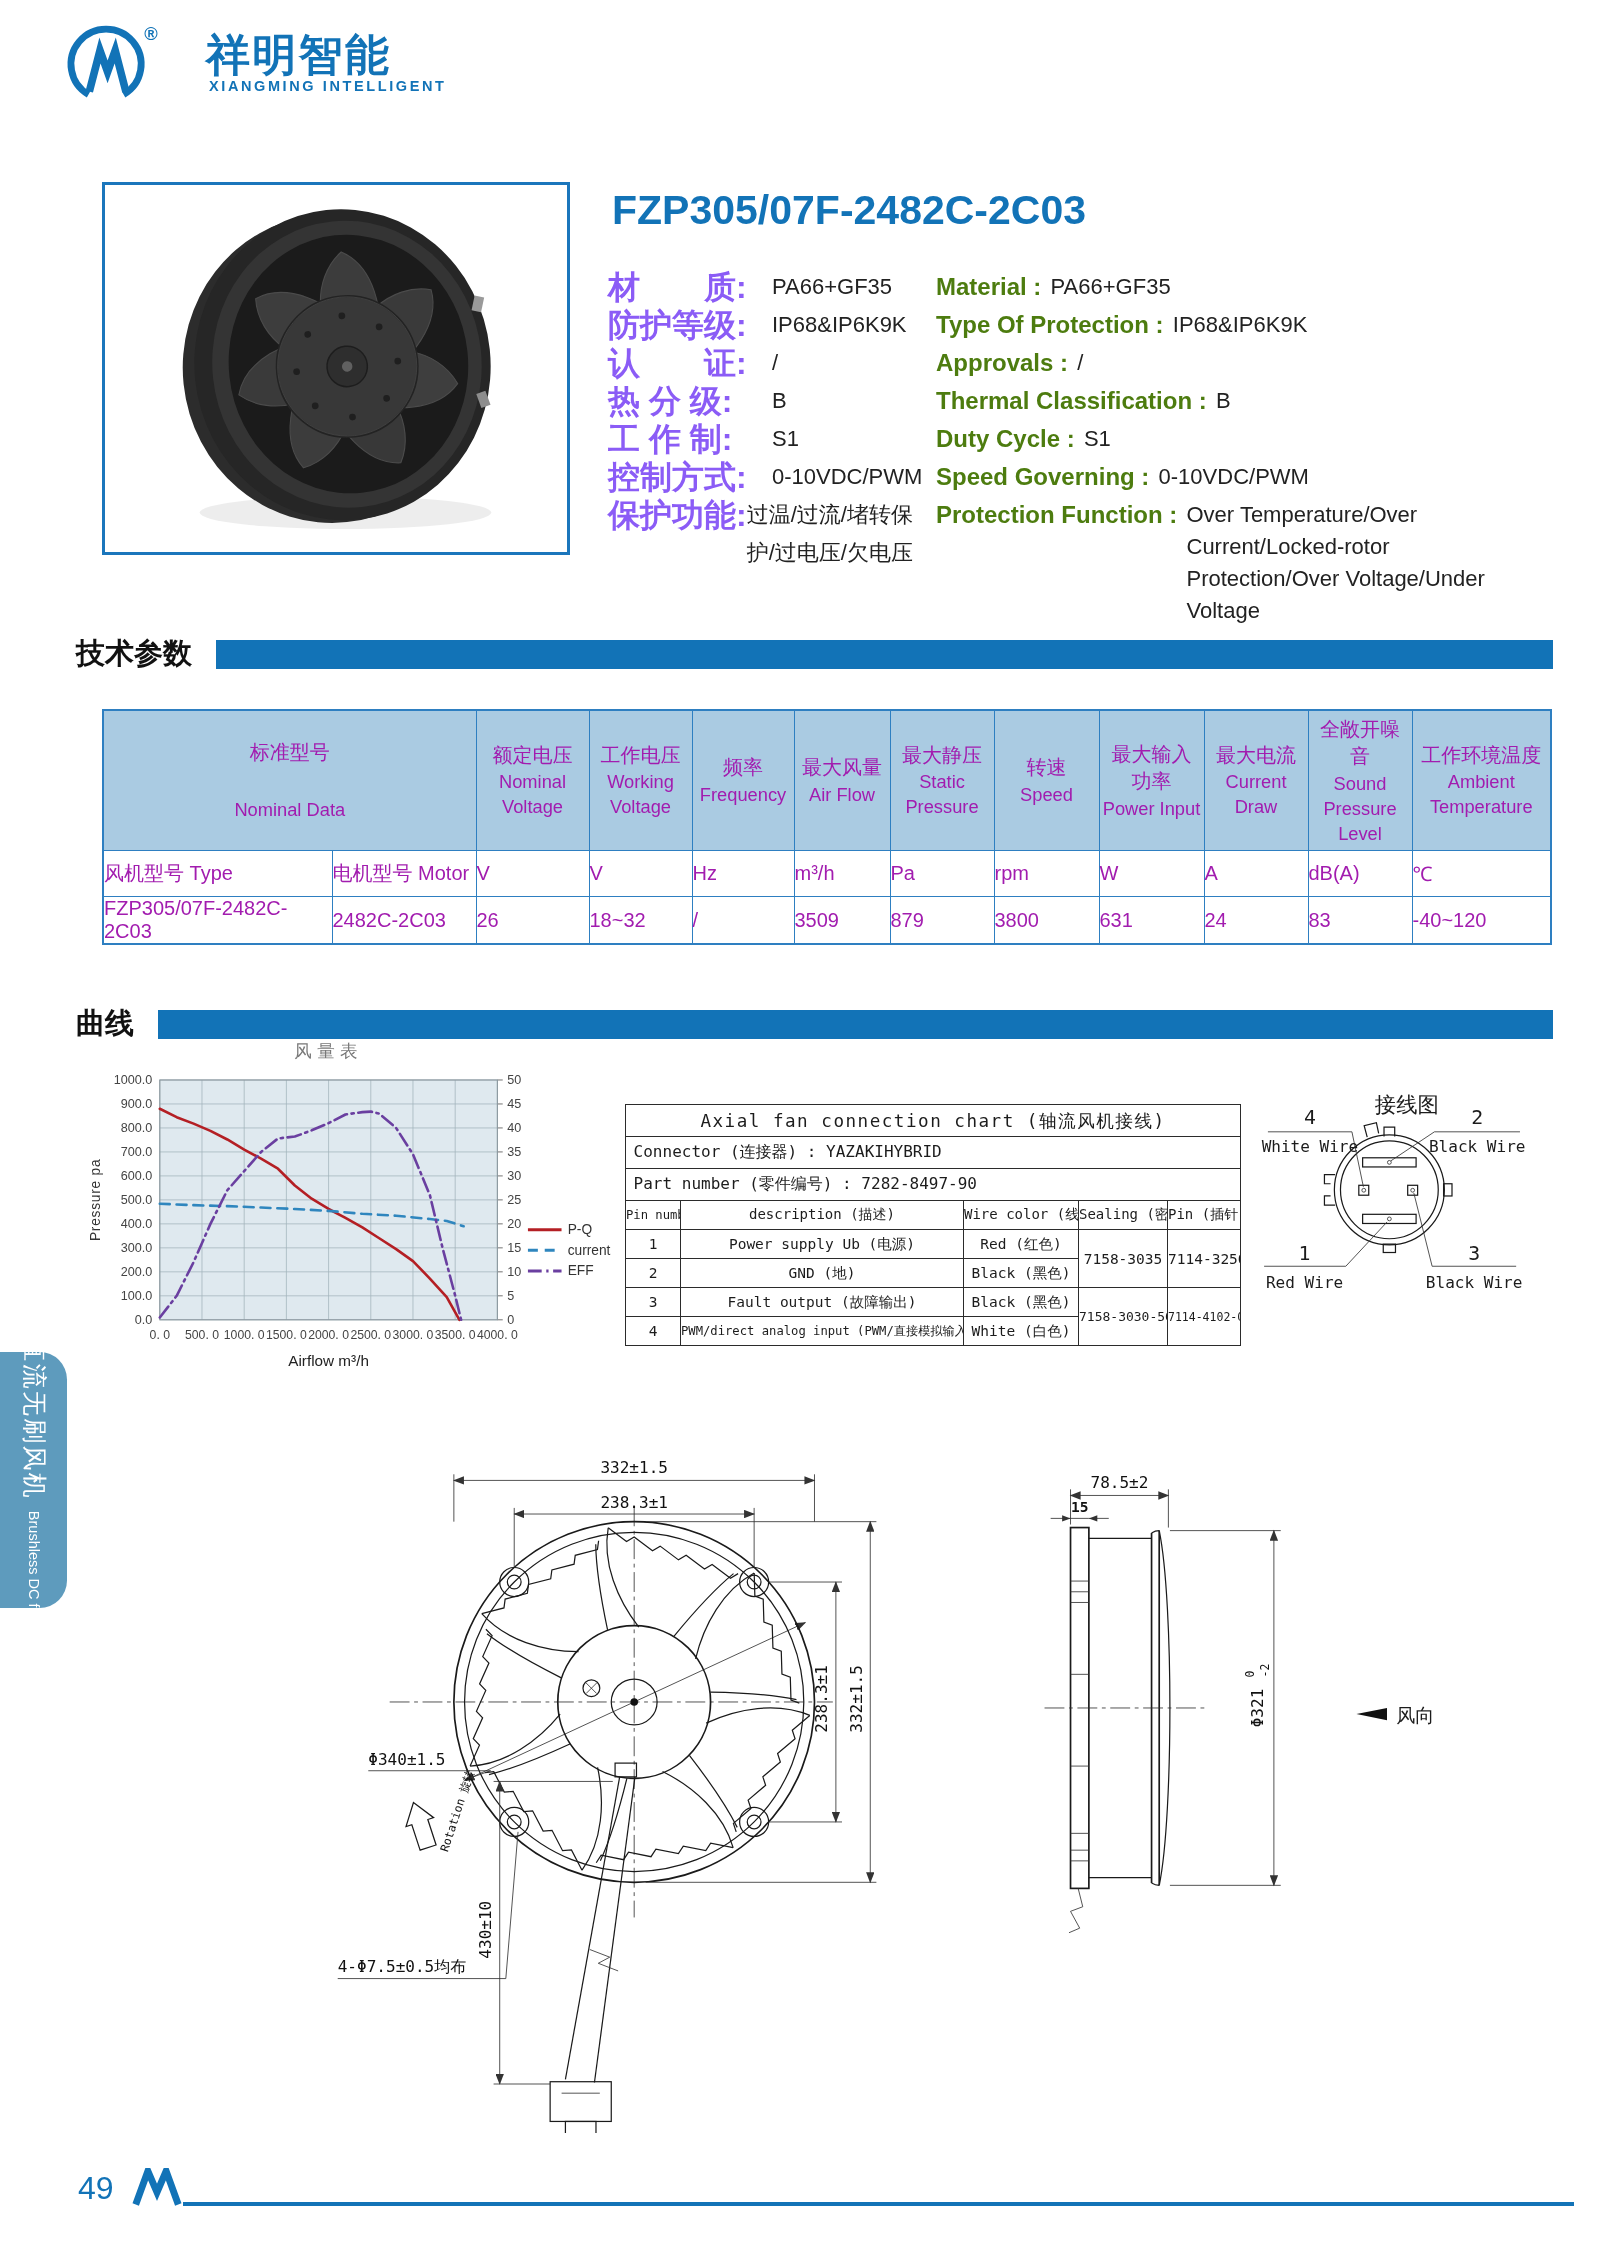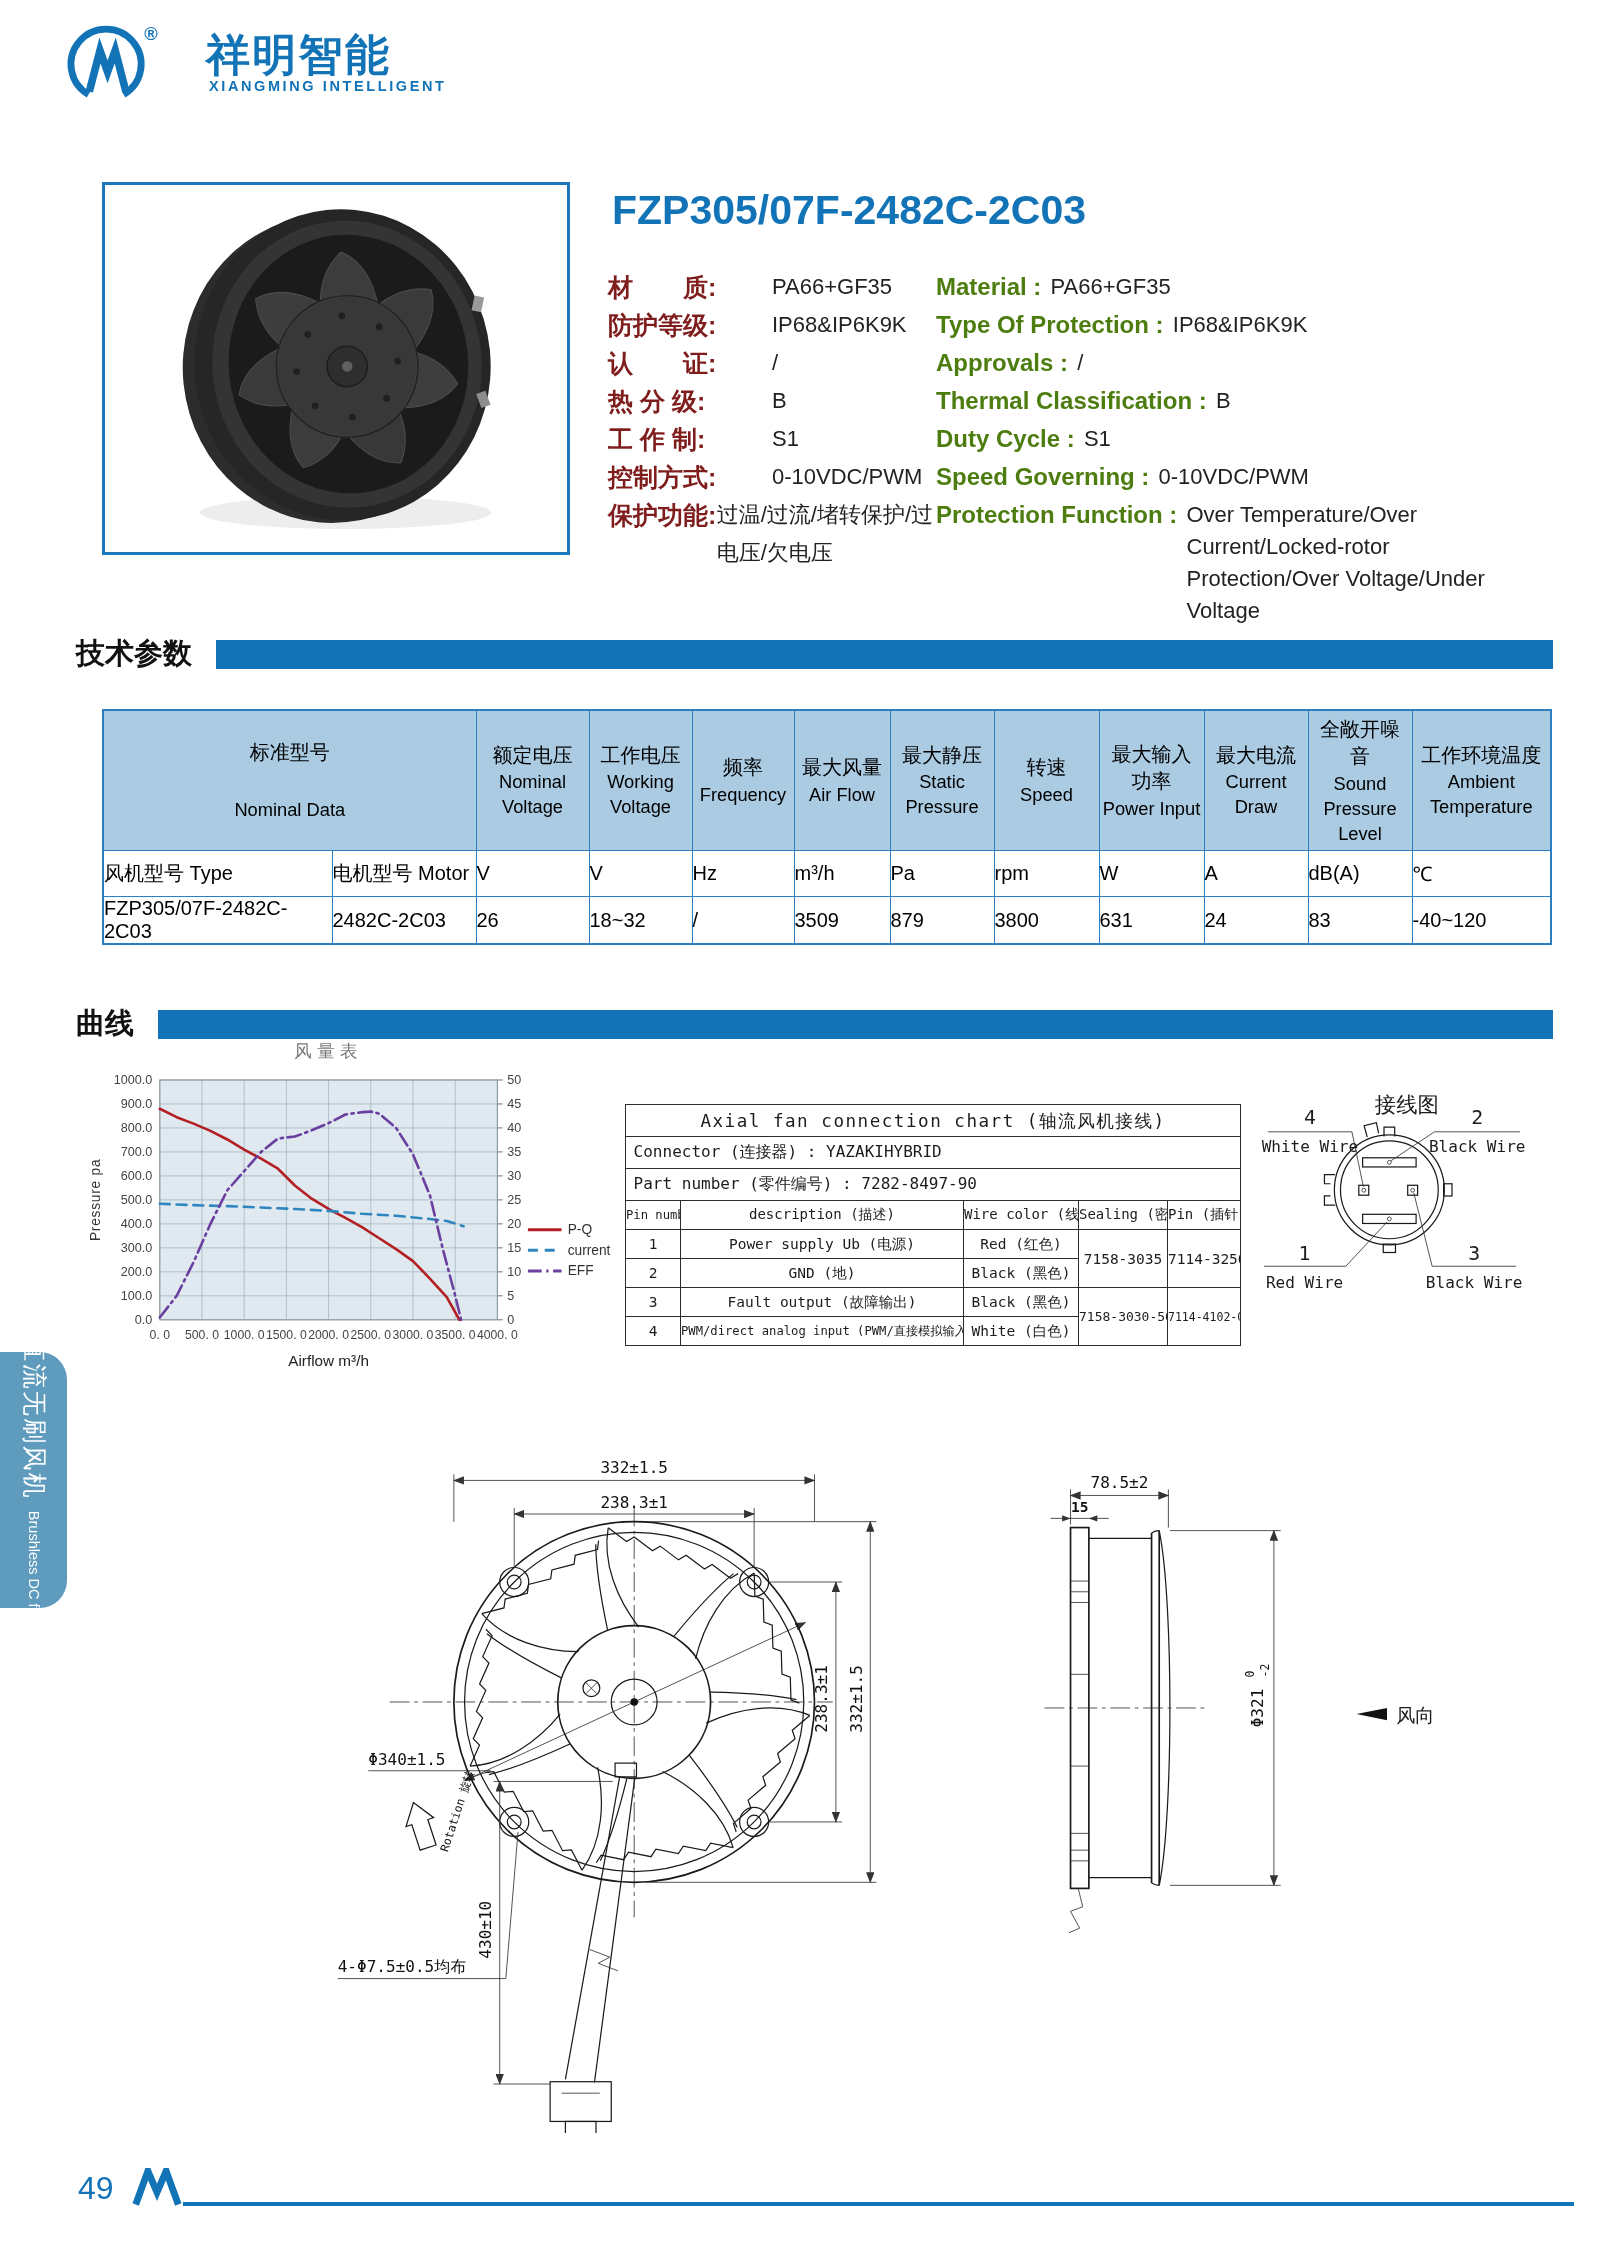--- a/index.html
+++ b/index.html
@@ -12,34 +12,34 @@
   .brand-en{left:209px;top:78px;font-size:14.5px;font-weight:bold;color:#1273b7;letter-spacing:2.6px}
 
   
   .photo-box{left:102px;top:182px;width:468px;height:373px;border:3.8px solid #1b76bc;background:#fff}
   .model-title{left:612px;top:187px;font-size:41px;font-weight:bold;color:#1273b7}
 
   .spec-col{display:flex;flex-direction:column}
   .spec-cn{left:608px;top:268px;width:329px}
   .spec-en{left:936px;top:268px;width:612px}
   .spec-row{display:flex;align-items:flex-start;min-height:38px;line-height:38px}
-  .spec-cn .sl{width:164px;font-size:25px;font-weight:bold;color:#7f1d1d;white-space:pre}
+  .spec-cn .sl{width:164px;font-size:32px;font-weight:bold;color:#8b5cf6;white-space:pre}
   .spec-cn .sv{font-size:22px;color:#222;max-width:233px;line-height:38px}
   .spec-en .sl{font-size:24px;font-weight:bold;color:#4d7c0f;white-space:nowrap}
   .spec-en .sv{font-size:22px;color:#222;margin-left:9.2px;line-height:38px}
   .spec-en .sv.wrap{width:310px;line-height:32px;padding-top:3.1px}
 
   
   .section-head{left:76px;width:1477px;height:32px;display:flex;align-items:center;gap:24px}
   .section-head .st{font-size:29px;font-weight:bold;color:#111;white-space:nowrap}
   .section-head .sbar{flex:1;height:29px;background:#1273b7}
 
   
   .tech-table{left:102px;top:709px;width:1449px;border-collapse:collapse;table-layout:fixed}
-  .tech-table td,.tech-table th{border:1.2px solid #2e7fc1;vertical-align:middle;font-weight:normal;color:#000000}
+  .tech-table td,.tech-table th{border:1.2px solid #2e7fc1;vertical-align:middle;font-weight:normal;color:#a21caf}
   .tech-table tr.t-h th{background:#aacbe2;height:135px;padding:4.6px 3.1px}
   .tech-table .hcn{font-size:20px;line-height:27.5px}
   .tech-table .hen{font-size:18.3px;line-height:25px}
   .tech-table .first-h{display:flex;flex-direction:column;justify-content:center;gap:31px}
   .tech-table tr.t-u td{height:46px;font-size:20px;background:#fff}
   .tech-table tr.t-d td{height:45px;font-size:20px;background:#fff}
   .tech-table{border:2.3px solid #2e7fc1}
 
   
   .conn-table{left:625px;top:1104px;width:615px;border-collapse:collapse;table-layout:fixed;

